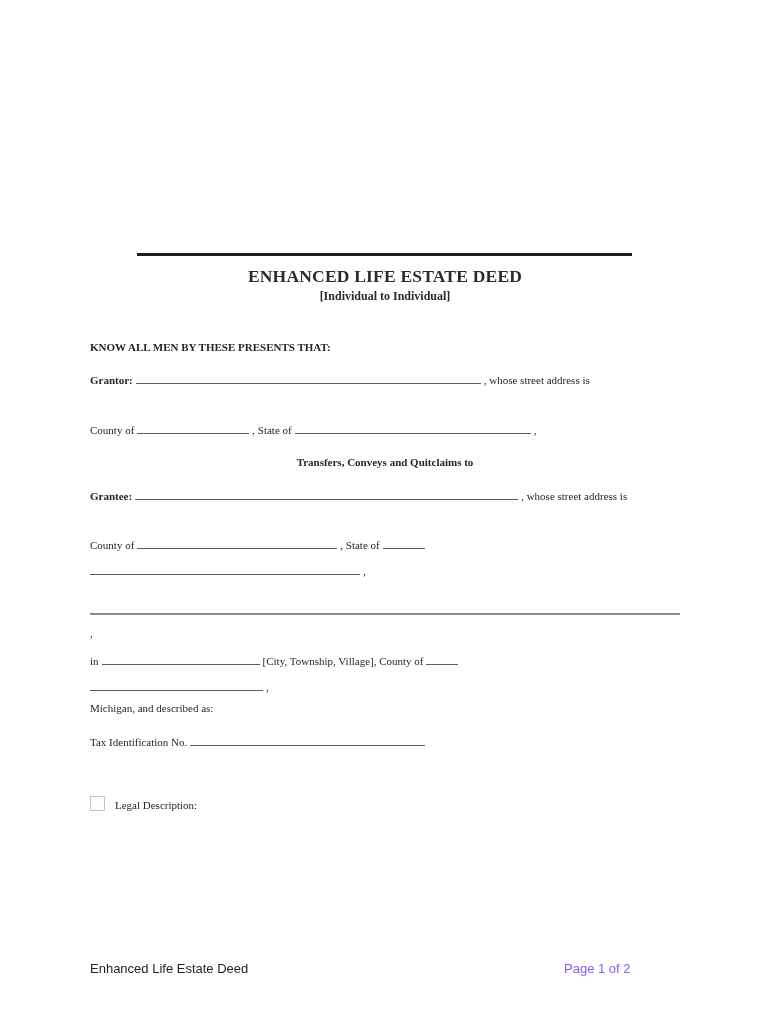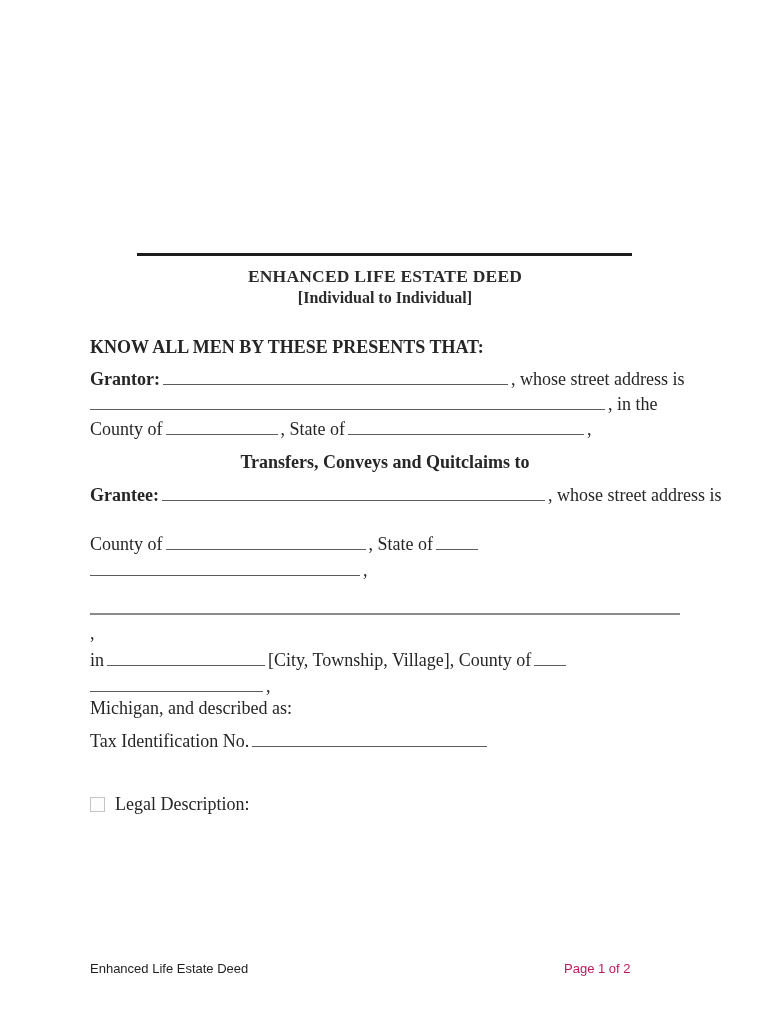--- a/index.html
+++ b/index.html
@@ -9,21 +9,21 @@
     height: 1024px;
     background: #ffffff;
     font-family: "Liberation Serif", serif;
     color: #262626;
     overflow: hidden;
   }
   .line {
     position: absolute;
     left: 90px;
     width: 590px;
-    font-size: 18px;
+    font-size: 11px;
     line-height: 16px;
     white-space: nowrap;
   }
   .center { text-align: center; }
   .bold { font-weight: bold; }
   .title-rule {
     position: absolute;
     left: 137px;
     top: 253px;
     width: 495px;
@@ -40,21 +40,21 @@
     font-weight: bold;
     letter-spacing: 0.2px;
     color: #2b2b2b;
   }
   .doc-subtitle {
     position: absolute;
     left: 90px;
     top: 289px;
     width: 590px;
     text-align: center;
-    font-size: 16px;
+    font-size: 12px;
     font-weight: bold;
     color: #2b2b2b;
   }
   .b {
     display: inline-block;
     height: 12px;
     border-bottom: 1.4px solid #5c5c5c;
     margin: 0 3px;
   }
   .b0 { margin-left: 0; }
@@ -82,38 +82,37 @@
     font-family: "Liberation Sans", sans-serif;
     font-size: 13px;
     color: #1f1f1f;
   }
   .footer-right {
     position: absolute;
     left: 564px;
     top: 961px;
     font-family: "Liberation Sans", sans-serif;
     font-size: 13px;
-    color: #be185d;
+    color: #8b5cf6;
   }
 </style>
 </head>
 <body>
 
 <div class="page">
 
   <div class="title-rule"></div>
 
   <div class="doc-title">ENHANCED LIFE ESTATE DEED</div>
   <div class="doc-subtitle">[Individual to Individual]</div>
 
   <div class="line bold" style="top:339px;">KNOW ALL MEN BY THESE PRESENTS THAT:</div>
 
   <div class="line" style="top:371px;"><span class="bold">Grantor:</span><span class="b" style="width:345px;"></span><span>, whose street address is</span></div>
 
-  <div class="line" style="top:396px;"><span class="b b0" style="width:515px;"></span><span>, in the</span></div>
 
   <div class="line" style="top:421px;"><span>County of</span><span class="b" style="width:112px;"></span><span>, State of</span><span class="b" style="width:236px;"></span><span>,</span></div>
 
   <div class="line bold center" style="top:454px;">Transfers, Conveys and Quitclaims to</div>
 
   <div class="line" style="top:487px;"><span class="bold">Grantee:</span><span class="b" style="width:383px;"></span><span>, whose street address is</span></div>
 
 
   <div class="line" style="top:536px;"><span>County of</span><span class="b" style="width:200px;"></span><span>, State of</span><span class="b" style="width:42px;"></span></div>
 

